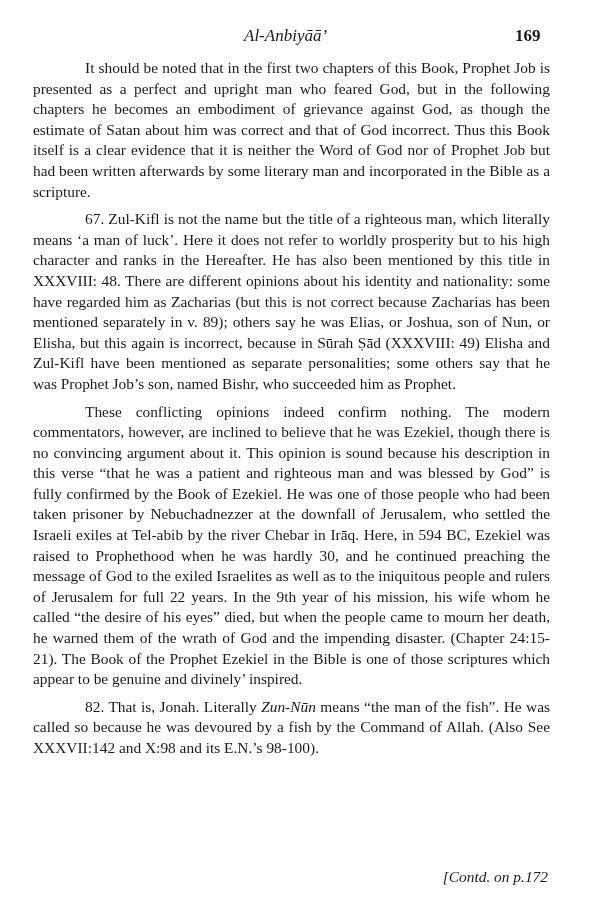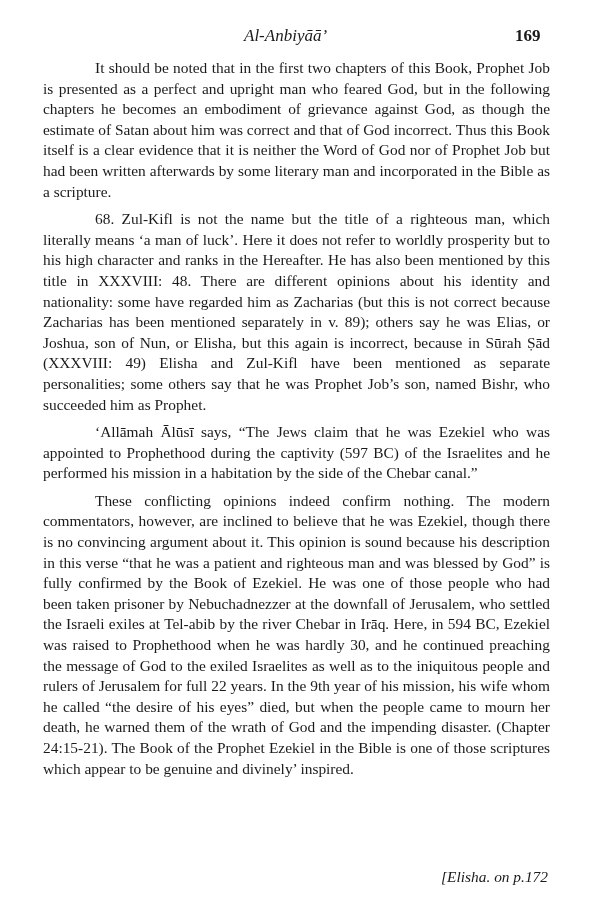--- a/index.html
+++ b/index.html
@@ -14,44 +14,45 @@
   .running-title {
     position: absolute; left: 244px; top: 0; font-style: italic; font-size: 17px;
   }
   .page-number {
     position: absolute; left: 515px; top: 0; font-size: 17px; font-weight: bold; text-align: right;
   }
   .content {
     position: absolute; top: 58px; left: 27px; width: 523px;
     font-size: 15.4px; line-height: 20.6px; text-align: justify;
   }
-  .para { margin: 0 0 7px 16px; text-indent: 52px; }
+  .para { margin: 0 0 7px 6px; text-indent: 52px; }
   .para.note { text-indent: 52px; }
   .contd {
     position: absolute; top: 868px; right: 52px; font-style: italic; font-size: 15.4px;
   }
   i { font-style: italic; }
 </style>
 </head>
 <body>
 
 <div class="header">
   <span class="running-title">Al-Anbiyāā’</span>
   <span class="page-number">169</span>
 </div>
 
 <div class="content">
   <p class="para">
     <span>It should  be noted that in the first two chapters of this Book, Prophet Job is presented as a perfect and upright man who feared God, but in the following chapters he becomes an embodiment of grievance against God, as though the estimate  of Satan about him was correct and that of God incorrect. Thus this Book itself  is  a clear evidence that it is neither the Word of God nor of Prophet Job but had  been written afterwards by some literary man and incorporated in the Bible as a scripture.</span>
   </p>
   <p class="para note">
-    <span>68.</span>
+    <span>67.</span>
     <span>Zul-Kifl is not the name but the title of a righteous man, which literally means ‘a man of luck’. Here it does not refer to worldly prosperity but to his high  character and ranks in the Hereafter. He has also been mentioned by this title in XXXVIII: 48. There are different opinions about his identity and nationality: some have  regarded him as Zacharias (but this is not correct because Zacharias has been mentioned separately in v. 89); others say he was Elias, or Joshua, son of Nun, or Elisha, but this again is incorrect, because in Sūrah Ṣād (XXXVIII: 49) Elisha and Zul-Kifl have been mentioned as separate personalities; some others  say that he was Prophet Job’s son, named Bishr, who succeeded him as Prophet.</span>
-  </p>
-  <p class="para">
-    <span>‘Allāmah Ālūsī says, “The Jews claim that he was Ezekiel who was appointed to Prophethood during the captivity (597 BC) of the Israelites and he performed his mission in a habitation by the side of the Chebar canal.”</span>
   </p>
   <p class="para">
     <span>These  conflicting opinions indeed confirm nothing. The modern commentators, however,  are inclined to believe that he was Ezekiel, though there is no convincing argument about it. This opinion is sound because his description in this verse “that he was a patient and righteous man and was blessed by God” is fully confirmed by the Book of Ezekiel. He was one of those people who had been taken prisoner by Nebuchadnezzer  at the downfall of Jerusalem, who settled the Israeli exiles at Tel-abib by the river Chebar in Irāq. Here, in 594 BC, Ezekiel was raised to Prophethood when he was hardly 30, and he continued preaching the message of God to the exiled Israelites as  well as to the iniquitous people and rulers of Jerusalem for full 22 years. In the 9th year of his mission, his wife whom he called “the desire of  his eyes” died, but when the people came to mourn her death, he warned  them of the wrath of God and the impending disaster. (Chapter 24:15-21). The Book of the Prophet Ezekiel in the Bible is one of those scriptures which appear to be genuine and divinely’ inspired.</span>
   </p>
+  <p class="para note">
+    <span>82.</span>
+    <span>That is, Jonah. Literally </span><i>Zun-Nūn</i><span> means “the man of the fish”. He was  called so because he was devoured by a fish by the Command of Allah. (Also See XXXVII:142 and X:98 and its E.N.’s 98-100).</span>
+  </p>
 </div>
 
-<div class="contd">[Elisha. on p.172</div>
+<div class="contd">[Contd. on p.172</div>
 
 </body></html>

